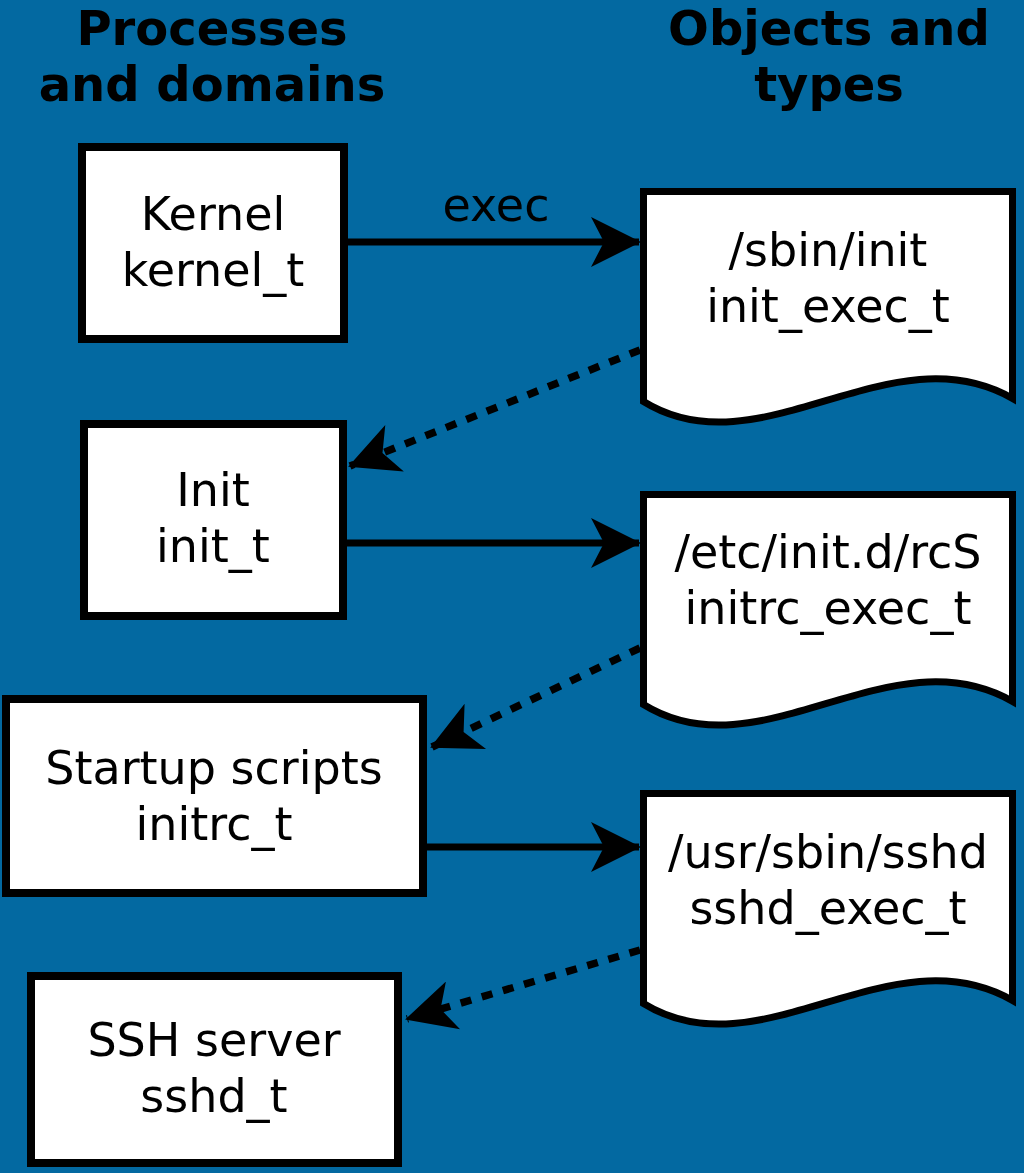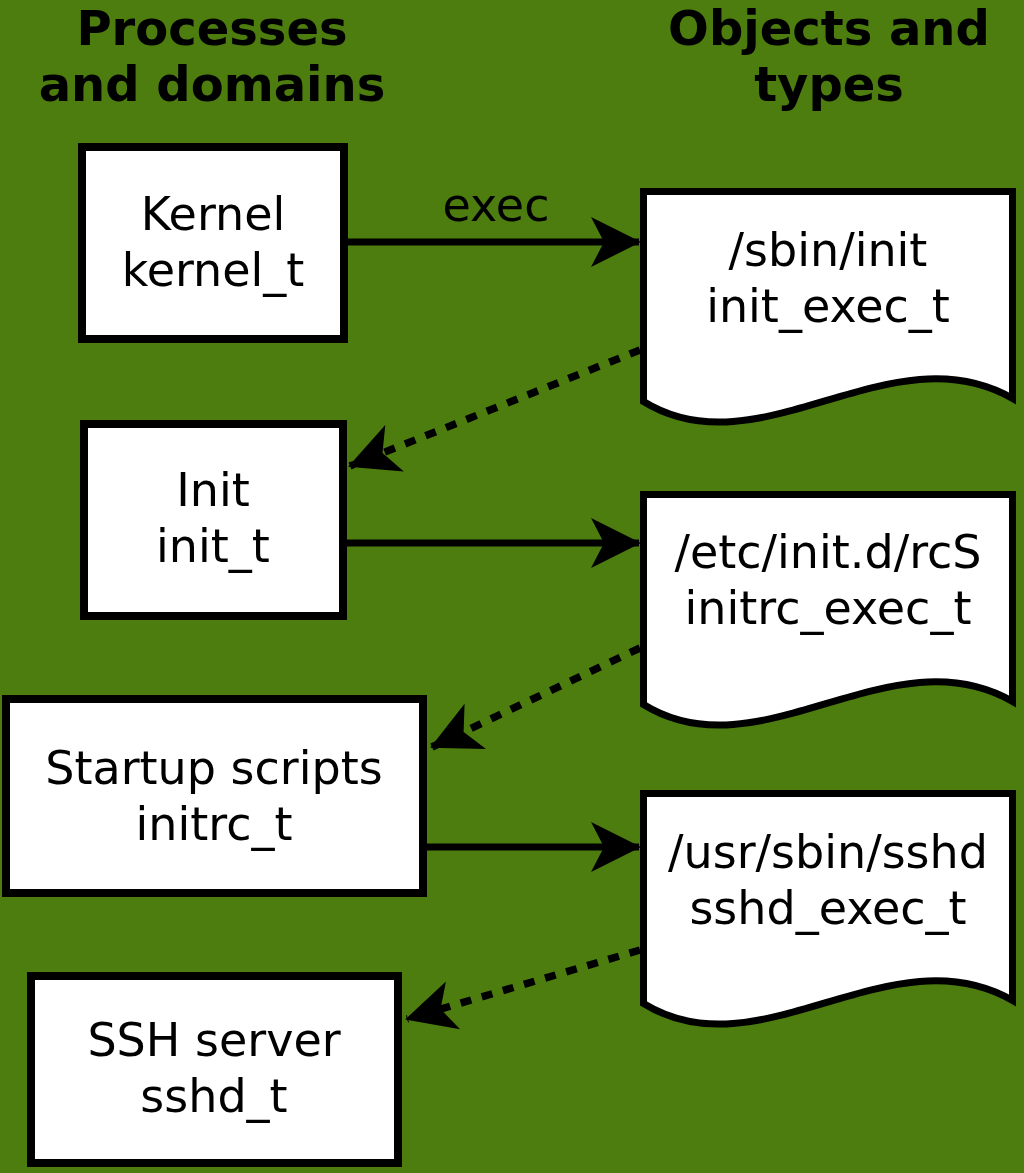--- a/index.html
+++ b/index.html
@@ -1,20 +1,20 @@
 <!DOCTYPE html>
 <html><head>
 <meta charset="utf-8">
 <style>
   html, body { margin: 0; padding: 0; background: #ffffff; }
   .stage {
     position: relative;
     width: 1024px;
     height: 1173px;
-    background: #4d7c0f;
+    background: #0369a1;
     overflow: hidden;
   }
   svg { display: block; }
   svg text {
     font-family: "DejaVu Sans", "Liberation Sans", sans-serif;
     fill: #000000;
   }
   .hdr {
     font-size: 48px;
     font-weight: bold;

